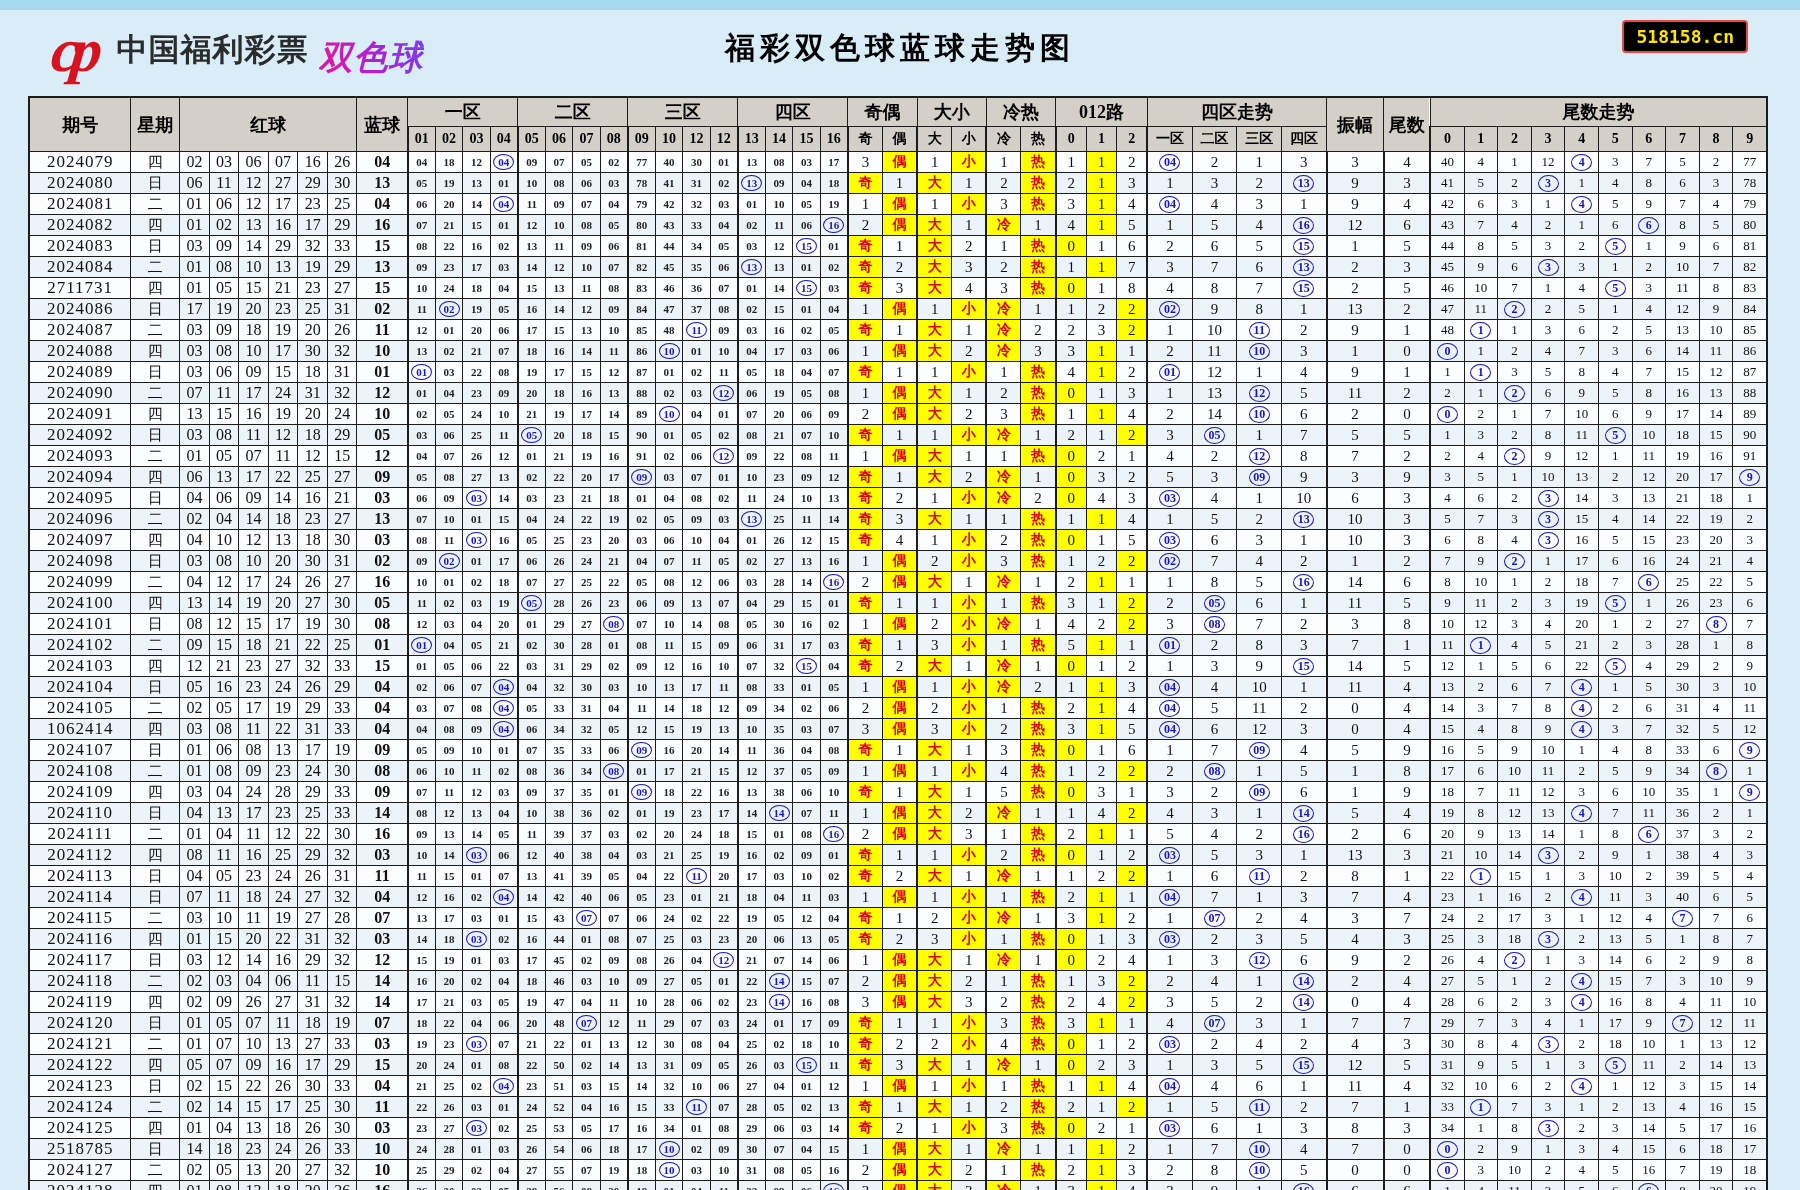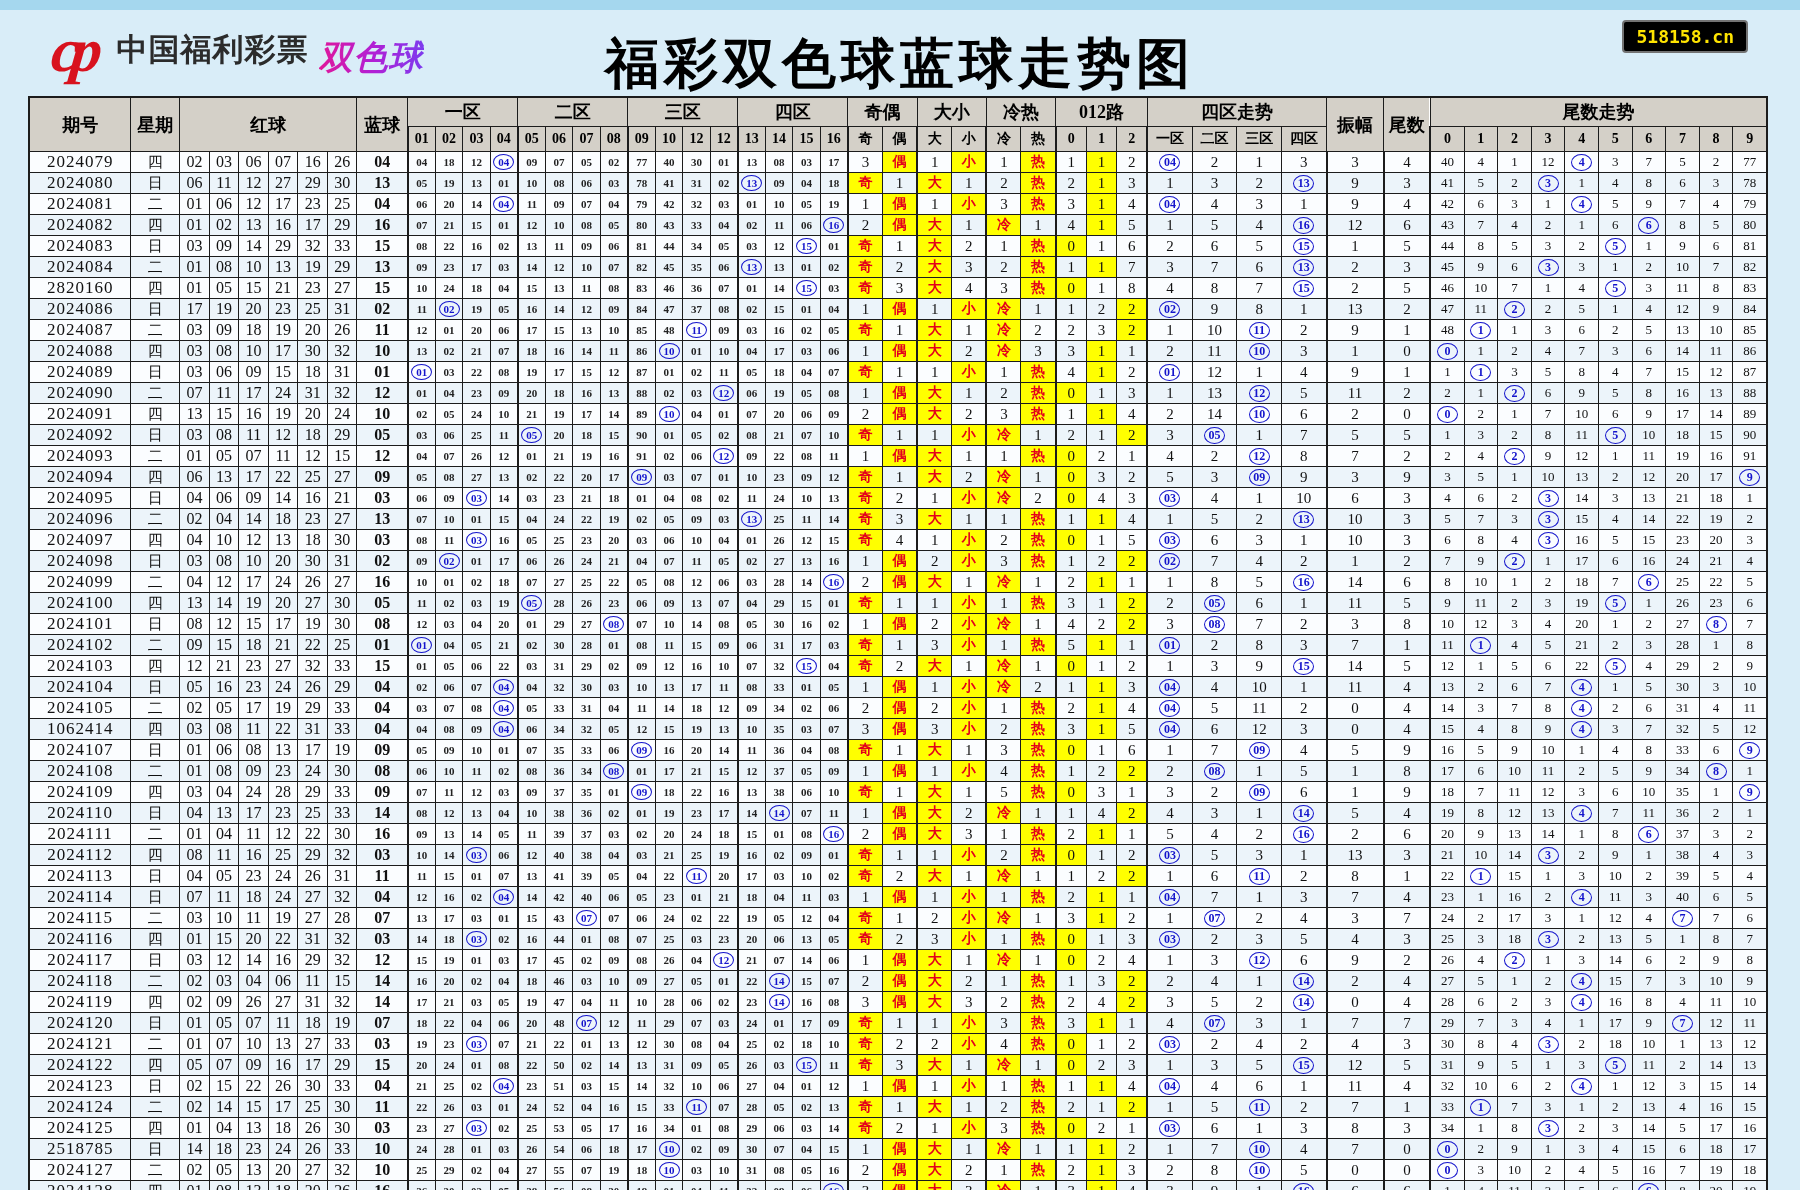--- a/index.html
+++ b/index.html
@@ -19,26 +19,26 @@
     transform:skewX(-6deg);
   }
   .logo-brand{font-size:31px;font-weight:bold;color:#2b2b2b;font-family:"Liberation Sans",sans-serif;letter-spacing:1px;text-align:right;}
   .logo-product{
     font-size:34px;font-weight:bold;font-style:italic;font-family:"Liberation Sans",sans-serif;
     background:linear-gradient(90deg,#e0189a,#b31fd4,#7d3bee);
     -webkit-background-clip:text;background-clip:text;color:transparent;letter-spacing:1px;margin-top:17px;
   }
   .title{
     position:absolute;left:50%;top:18px;transform:translateX(-50%);
-    font-size:54px;font-weight:bold;color:#000;letter-spacing:5px;white-space:nowrap;
+    font-size:30px;font-weight:bold;color:#000;letter-spacing:5px;white-space:nowrap;
   }
   .badge{
     position:absolute;right:52px;top:10px;background:#000;color:#ffe400;
     font-family:"DejaVu Sans Mono",monospace;font-size:18px;font-weight:bold;
-    padding:4px 12px;border-radius:4px;border:2px solid #737373;
+    padding:4px 12px;border-radius:4px;border:2px solid #ef4444;
   }
   
   .wrap{position:absolute;left:28px;top:96px;}
   table{border-collapse:collapse;table-layout:fixed;width:1740px;background:#fff;}
   th,td{border:1px solid #1c1c1c;text-align:center;overflow:hidden;white-space:nowrap;}
   table{border:2px solid #1c1c1c;}
   thead th{background:#d4d0c8;color:#000;}
   .gh{height:26px;font-size:18px;font-weight:bold;}
   .sh{height:22px;font-size:14px;font-weight:bold;}
   tbody td{height:19.5px;padding:0;color:#111;}
@@ -461,21 +461,21 @@
           <td class="tails">6</td>
           <td class="tails"><span class="circ">3</span></td>
           <td class="tails">3</td>
           <td class="tails">1</td>
           <td class="tails">2</td>
           <td class="tails">10</td>
           <td class="tails">7</td>
           <td class="tails">82</td>
         </tr>
         <tr>
-          <td class="issue">2820160</td>
+          <td class="issue">2711731</td>
           <td class="week">四</td>
           <td class="red">01</td>
           <td class="red">05</td>
           <td class="red">15</td>
           <td class="red">21</td>
           <td class="red">23</td>
           <td class="red">27</td>
           <td class="blue">15</td>
           <td class="grid bl">10</td>
           <td class="grid">24</td>

